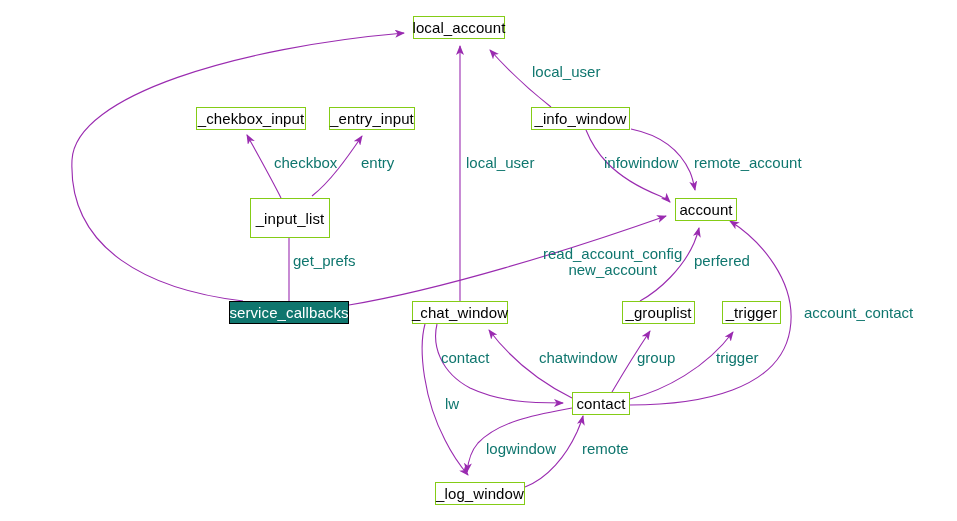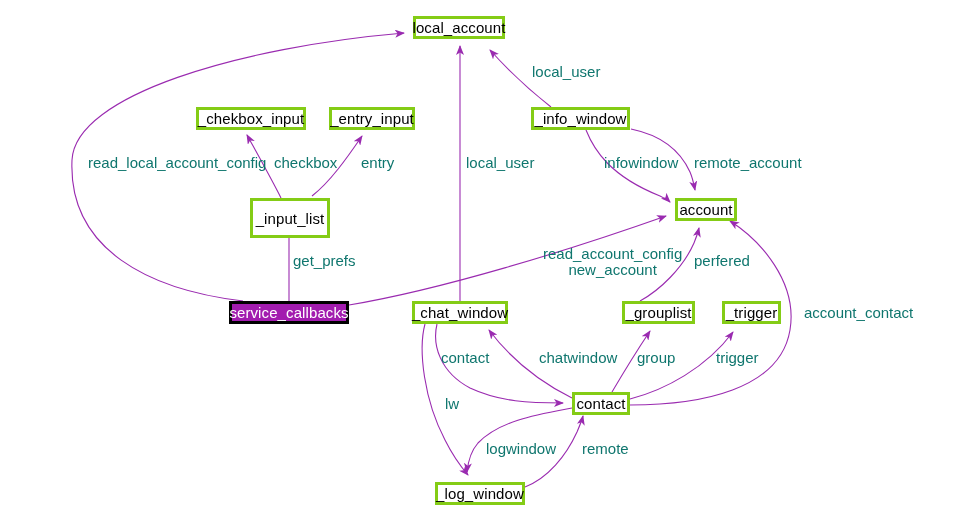--- a/index.html
+++ b/index.html
@@ -21,34 +21,34 @@
   #edges {
     position: absolute;
     left: 0;
     top: 0;
     width: 957px;
     height: 521px;
   }
   .node {
     position: absolute;
     box-sizing: border-box;
-    border: 3px solid #84cc16;
+    border: 1px solid #84cc16;
     background: #ffffff;
     color: #000000;
     font-size: 15px;
     line-height: 1;
     display: flex;
     align-items: center;
     justify-content: center;
     white-space: nowrap;
     letter-spacing: 0.1px;
     z-index: 5;
   }
   .node.filled {
-    background: #a21caf;
+    background: #0f766e;
     color: #ffffff;
     border-color: #000000;
   }
   .edge-label {
     position: absolute;
     font-size: 15px;
     line-height: 16px;
     color: #0f766e;
     white-space: pre;
     z-index: 4;
@@ -128,21 +128,20 @@
   <div class="node" style="left:622px; top:301px; width:73px; height:23px;">_grouplist</div>
 
   <div class="node" style="left:722px; top:301px; width:59px; height:23px;">_trigger</div>
 
   <div class="node" style="left:572px; top:392px; width:58px; height:23px;">contact</div>
 
   <div class="node" style="left:435px; top:482px; width:90px; height:23px;">_log_window</div>
 
   <div class="edge-label" style="left:532px; top:64px;">local_user</div>
 
-  <div class="edge-label" style="left:88px; top:155px;">read_local_account_config</div>
 
   <div class="edge-label" style="left:274px; top:155px;">checkbox</div>
 
   <div class="edge-label" style="left:361px; top:155px;">entry</div>
 
   <div class="edge-label" style="left:466px; top:155px;">local_user</div>
 
   <div class="edge-label" style="left:604px; top:155px;">infowindow</div>
 
   <div class="edge-label" style="left:694px; top:155px;">remote_account</div>

